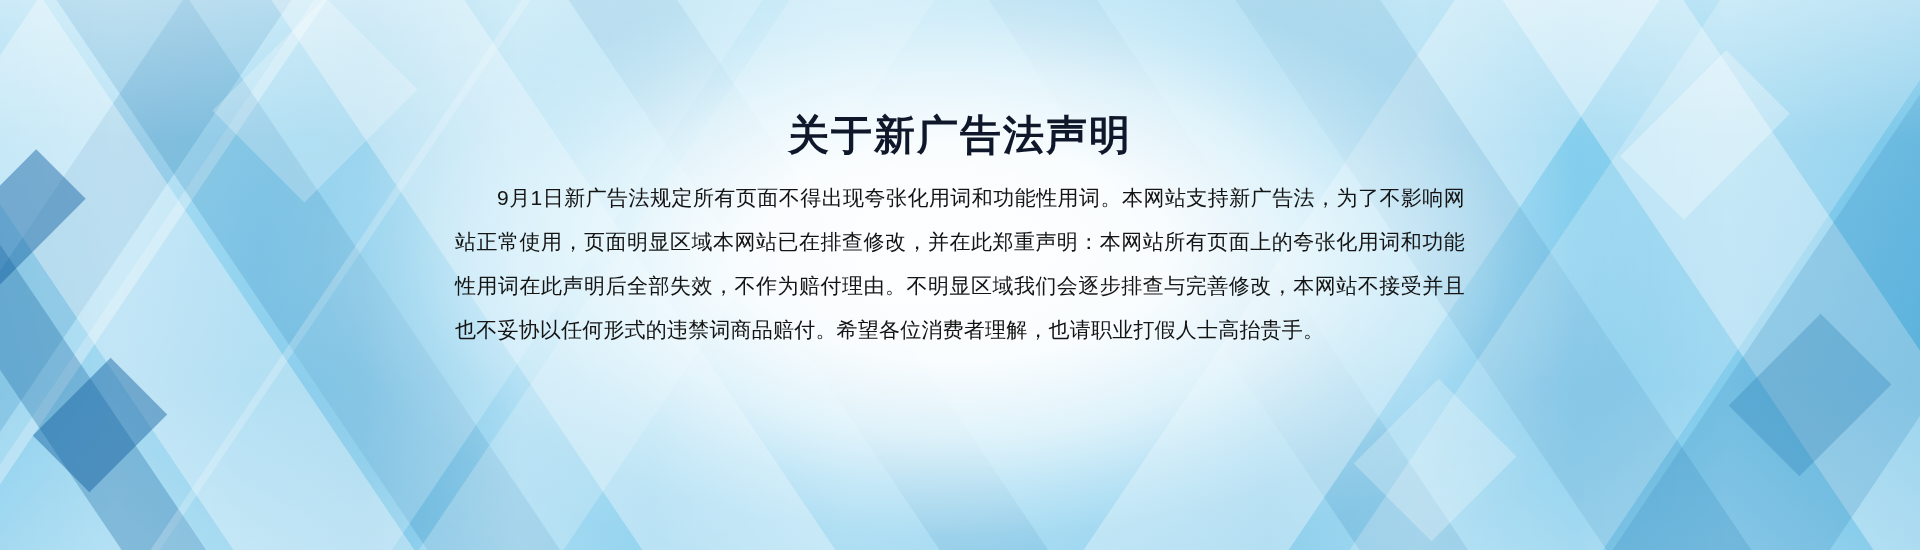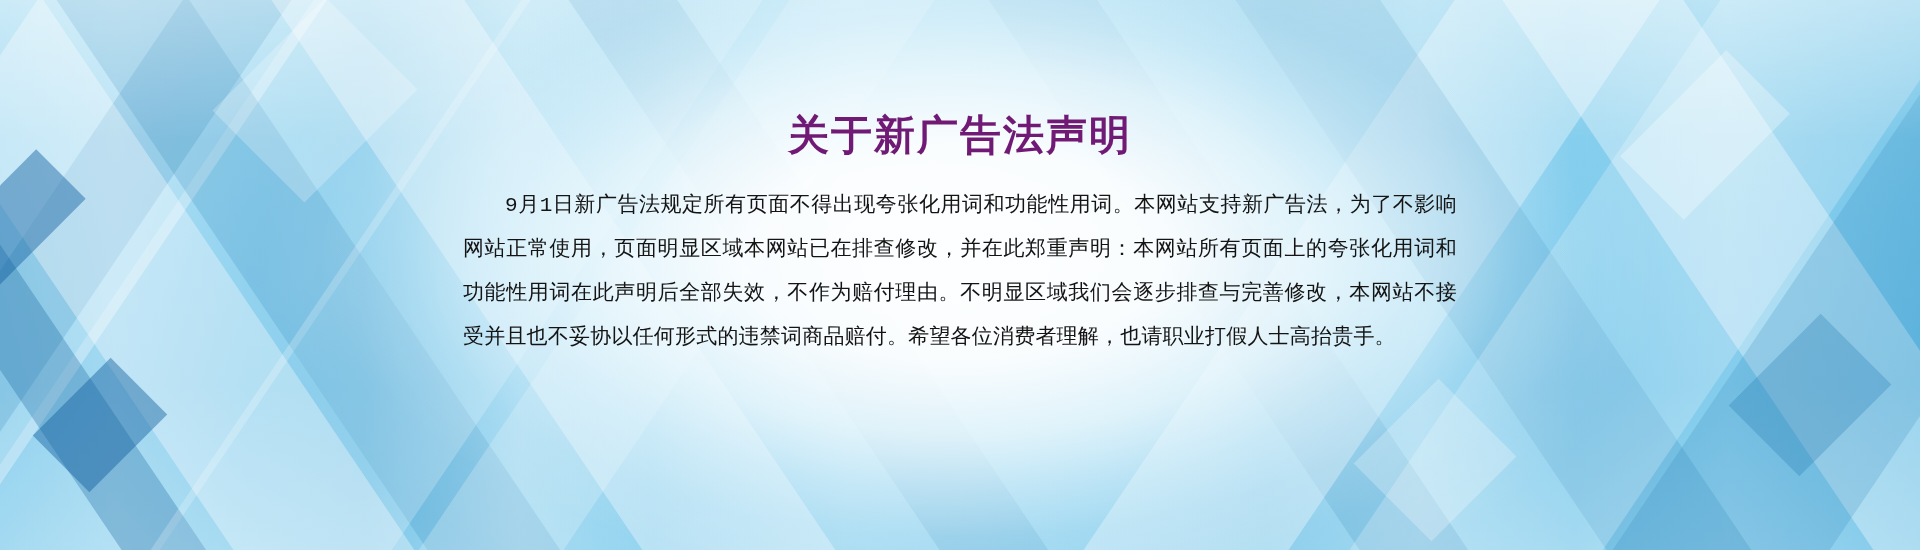--- a/index.html
+++ b/index.html
@@ -135,41 +135,40 @@
   }
 
   .statement-title {
     position: absolute;
     top: 84px;
     left: 0;
     width: 1920px;
     text-align: center;
     font-size: 41px;
     font-weight: bold;
-    color: #701a75;
+    color: #0f172a;
     letter-spacing: 2px;
     line-height: 1.2;
   }
 
   .statement-body {
     position: absolute;
     top: 176px;
     left: 455px;
     width: 1010px;
     font-size: 21px;
     line-height: 44px;
     color: #141414;
     letter-spacing: 0.2px;
   }
 
   .para {
-    margin: 8px;
+    margin: 0;
     text-align: justify;
     text-justify: inter-ideograph;
-    font-family: Liberation Mono, monospace;
   }
   .para.indent { text-indent: 2em; }
 </style>
 </head>
 <body>
 
 <div class="banner">
 
   <div class="bg-layer">
     <div class="bg-base"></div>

